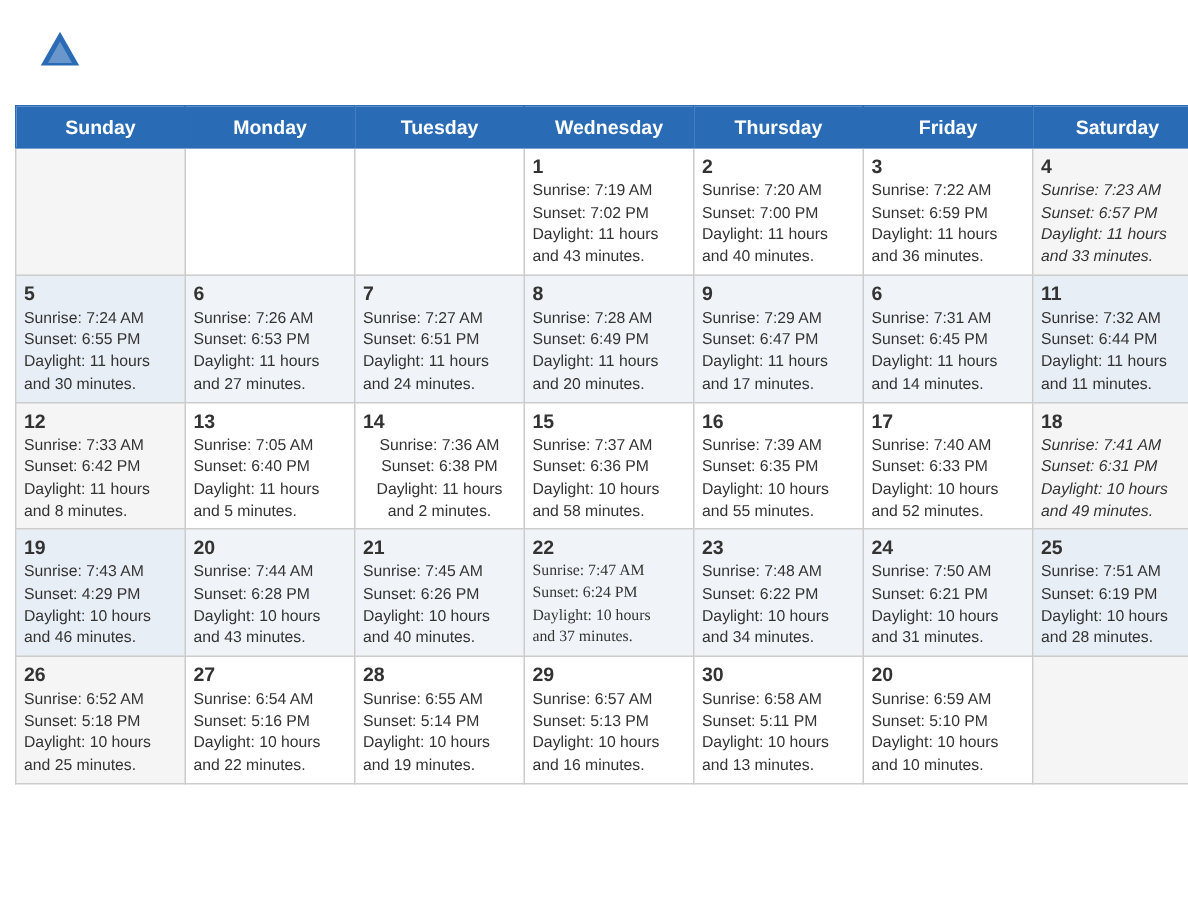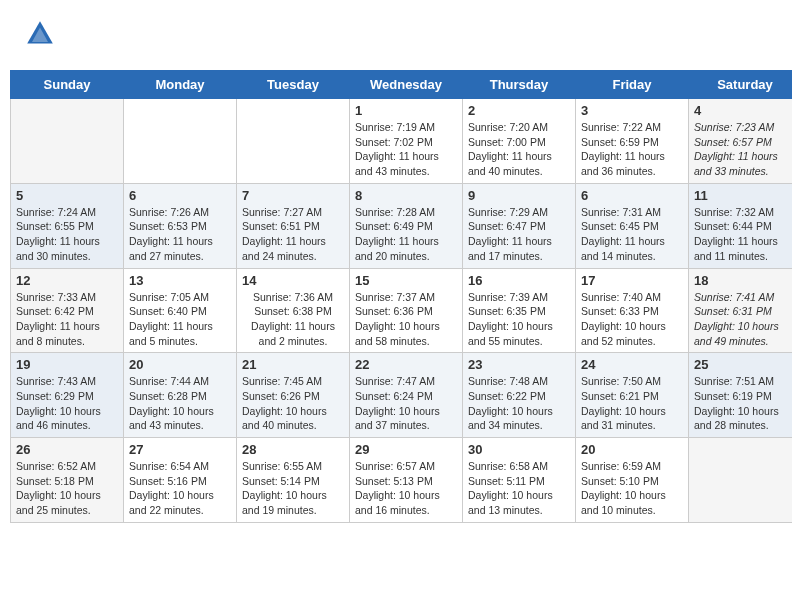--- a/index.html
+++ b/index.html
@@ -265,41 +265,41 @@
           <div class="day-info" style="white-space: pre-line; font-style: italic;">Sunrise: 7:41 AM
 Sunset: 6:31 PM
 Daylight: 10 hours
 and 49 minutes.</div>
         </td>
       </tr>
       <tr class="row-alt">
         <td class="weekend">
           <span class="day-number">19</span>
           <div class="day-info" style="white-space: pre-line;">Sunrise: 7:43 AM
-Sunset: 6:29 PM
+Sunset: 4:29 PM
 Daylight: 10 hours
 and 46 minutes.</div>
         </td>
         <td>
           <span class="day-number">20</span>
           <div class="day-info" style="white-space: pre-line;">Sunrise: 7:44 AM
 Sunset: 6:28 PM
 Daylight: 10 hours
 and 43 minutes.</div>
         </td>
         <td>
           <span class="day-number">21</span>
           <div class="day-info" style="white-space: pre-line;">Sunrise: 7:45 AM
 Sunset: 6:26 PM
 Daylight: 10 hours
 and 40 minutes.</div>
         </td>
         <td>
           <span class="day-number">22</span>
-          <div class="day-info" style="white-space: pre-line;">Sunrise: 7:47 AM
+          <div class="day-info" style="white-space: pre-line; font-family: Liberation Serif, serif;">Sunrise: 7:47 AM
 Sunset: 6:24 PM
 Daylight: 10 hours
 and 37 minutes.</div>
         </td>
         <td>
           <span class="day-number">23</span>
           <div class="day-info" style="white-space: pre-line;">Sunrise: 7:48 AM
 Sunset: 6:22 PM
 Daylight: 10 hours
 and 34 minutes.</div>

